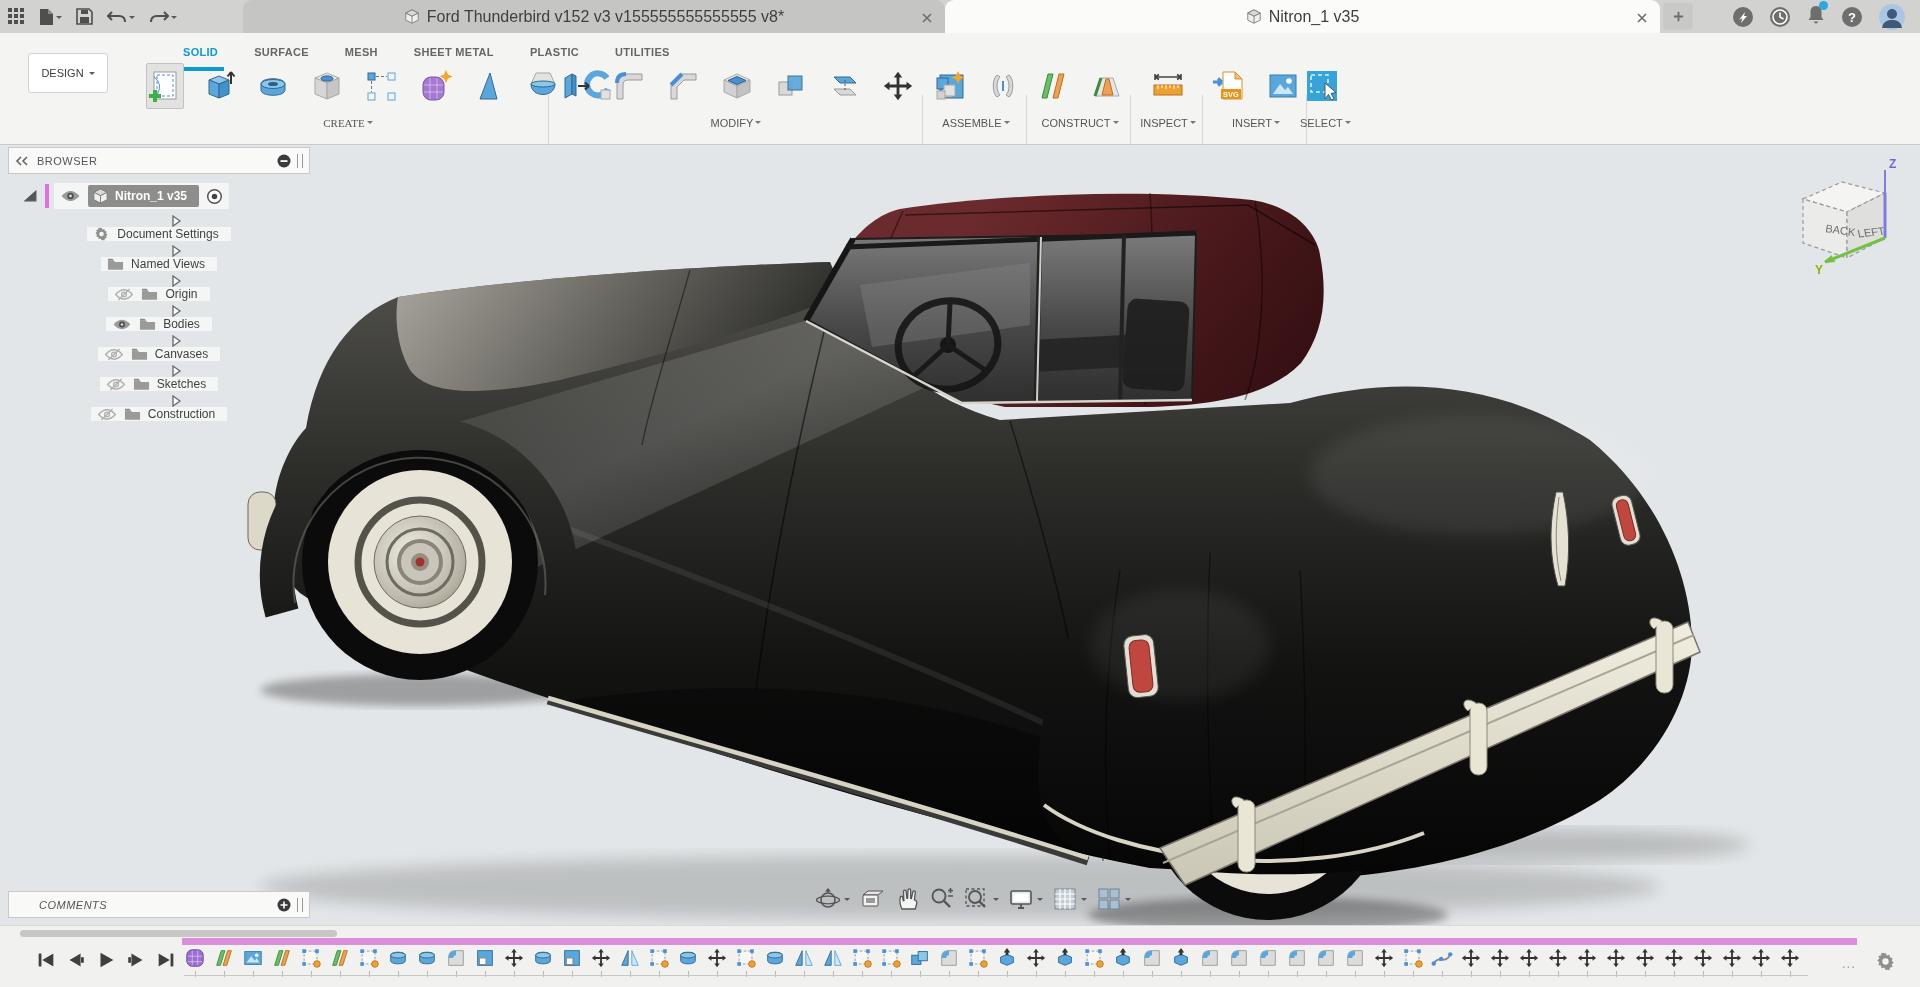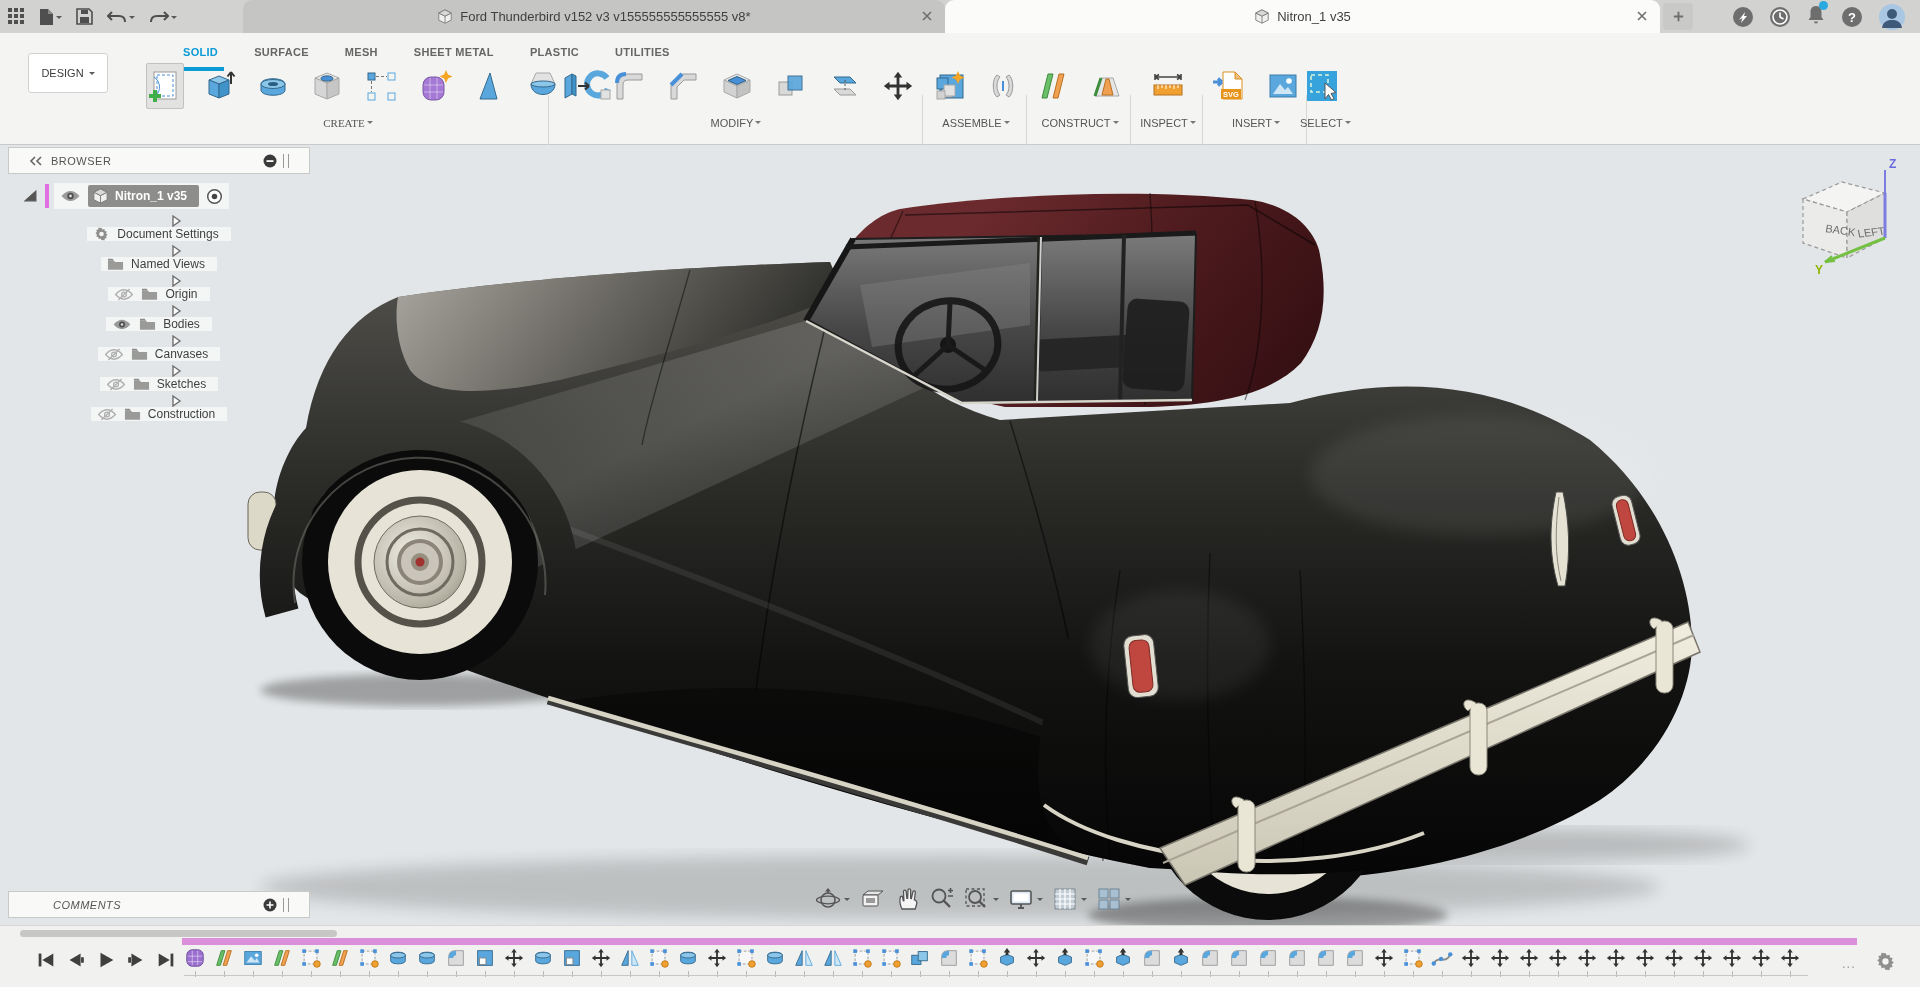--- a/index.html
+++ b/index.html
@@ -5,21 +5,21 @@
   * { margin:0; padding:0; box-sizing:border-box; }
   html,body { width:1920px; height:987px; overflow:hidden; }
   body { font-family:"Liberation Sans", sans-serif; background:#e3e6e8; position:relative; }
 
   
   #topbar { position:absolute; left:0; top:0; width:1920px; height:33px; background:#d2d2d1; }
   .qa { position:absolute; top:0; height:33px; display:flex; align-items:center; gap:14px; left:8px; }
   .qa .qbtn { display:flex; align-items:center; gap:2px; cursor:pointer; }
   .qa svg { display:block; }
   .caret-dn { width:0; height:0; border:3.5px solid transparent; border-top-color:#5a5a5a; margin-top:4px; }
-  .doc-tab { position:absolute; top:0; height:33px; border-radius:9px 9px 0 0; display:flex; align-items:center; justify-content:center; gap:7px; font-size:13px; color:#3f3f3f; }
+  .doc-tab { position:absolute; top:0; height:33px; border-radius:9px 9px 0 0; display:flex; align-items:center; justify-content:center; gap:7px; font-size:16px; color:#3f3f3f; }
   .doc-tab.inactive { background:#c5c5c4; }
   .doc-tab.active { background:#fbfbfa; }
   .tab-close { position:absolute; right:12px; top:10px; }
   .newtab { position:absolute; top:3px; width:30px; height:27px; background:#c9c9c8; border-radius:4px; display:flex; align-items:center; justify-content:center; }
   .tr-icons { position:absolute; right:0; top:0; height:33px; display:flex; align-items:center; gap:15px; padding-right:14px; }
 
   
   #toolbar { position:absolute; left:0; top:33px; width:1920px; height:112px; background:#f4f4f3; border-bottom:1px solid #c9c9c9; }
   #design-btn { position:absolute; left:28px; top:20px; width:80px; height:40px; background:#fff; border:1px solid #d2d2d2; border-radius:3px; font-size:11px; color:#3c3c3c; display:flex; align-items:center; justify-content:center; gap:5px; cursor:pointer; }
   #ribbon-tabs { position:absolute; left:165px; top:8px; display:flex; }
@@ -33,21 +33,21 @@
   .glabel { position:absolute; top:54px; left:0; right:0; text-align:center; font-size:11px; color:#555; white-space:nowrap; cursor:pointer; }
   .glabel .caret-dn { display:inline-block; border-top-color:#777; margin-left:2px; }
   .gdiv { position:absolute; top:62px; width:1px; height:72px; background:#d7d7d6; }
 
   
   #viewport { position:absolute; left:0; top:145px; width:1920px; height:780px; background:#e3e6e8; }
   #model-svg { position:absolute; left:0; top:0; }
 
   
   #browser { position:absolute; left:8px; top:2px; width:302px; }
-  .panel-head { height:27px; background:#f9f9f8; border:1px solid #c9c9c8; display:flex; align-items:center; font-size:11px; color:#555; letter-spacing:.5px; padding:0 20px; }
+  .panel-head { height:27px; background:#f9f9f8; border:1px solid #c9c9c8; display:flex; align-items:center; font-size:11px; color:#555; letter-spacing:.5px; padding:0 6px; }
   .panel-head .ph-title { flex:0 0 auto; margin-left:8px; }
   .ph-space { flex:1; }
   .grip { width:6px; height:14px; border-left:1px solid #9a9a9a; border-right:1px solid #9a9a9a; margin-left:6px; }
   #btree { margin-top:9px; }
   .brow { display:flex; align-items:center; height:25px; margin-bottom:5px;flex-direction:column; }
   .brow .tri { margin-left:40px; margin-right:6px; flex:0 0 auto; }
   .rowbg { display:inline-flex; align-items:center; background:rgba(255,255,255,.62); height:25px; padding:0 12px 0 6px; gap:7px; }
   .blabel { font-size:12px; color:#3f3f3f; white-space:nowrap; }
   #root-row { display:flex; align-items:center; height:26px; margin-bottom:6px; }
   #root-row .tri { margin-left:16px; margin-right:8px; }

